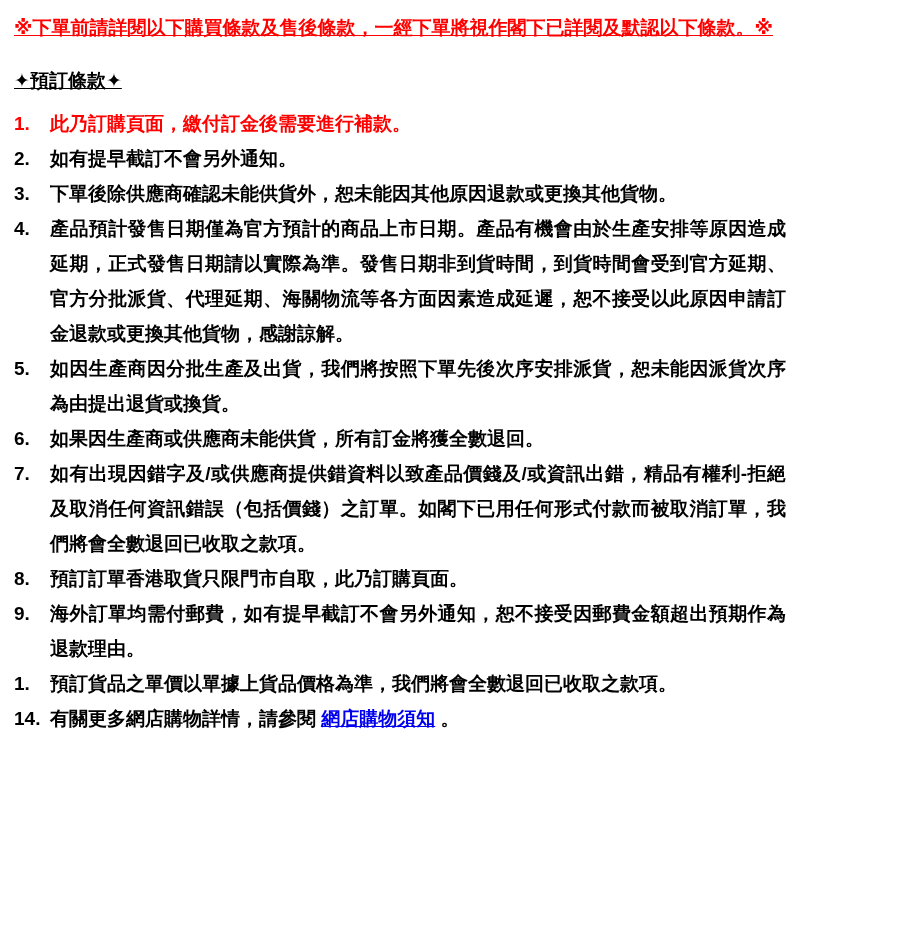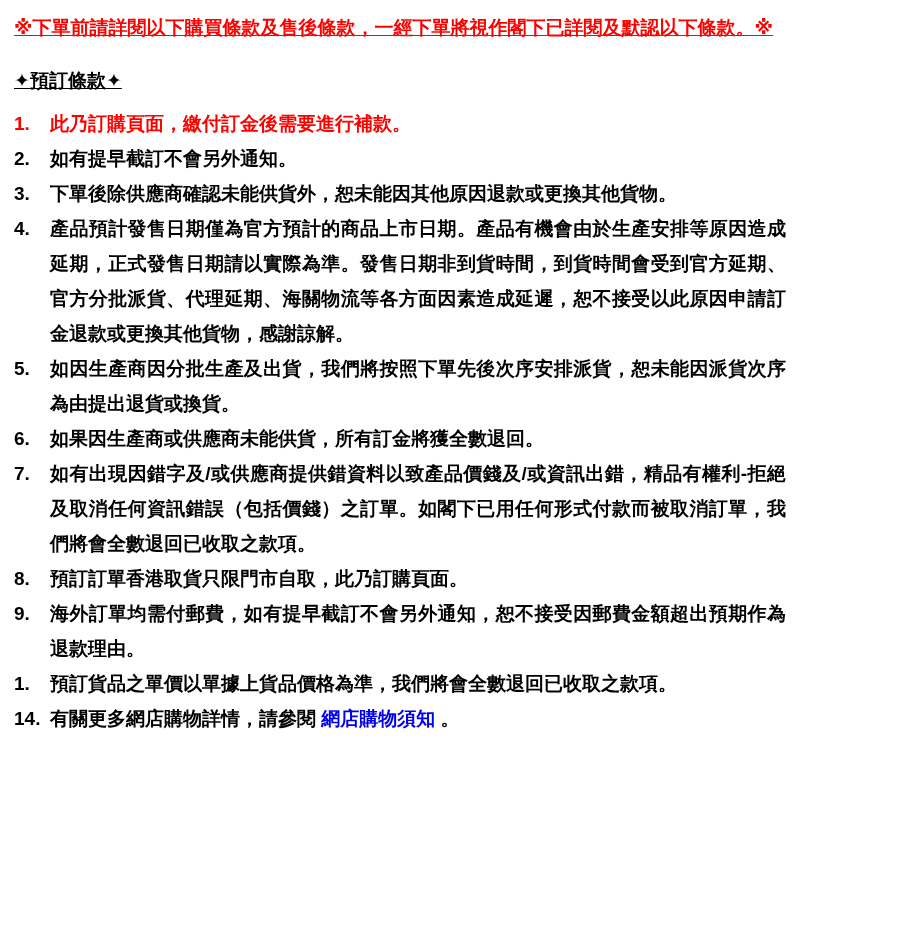--- a/index.html
+++ b/index.html
@@ -47,20 +47,21 @@
     text-align: justify;
   }
   .seg-normal { color: var(--text); }
   .seg-red { color: var(--red); }
   .seg-red-underline {
     color: var(--red);
     text-decoration: underline;
   }
   .seg-link {
     color: var(--link);
+    text-decoration: underline;
     cursor: pointer;
   }
 </style>
 </head>
 <body>
 
 <div class="page">
   <div class="warning">※下單前請詳閱以下購買條款及售後條款，一經下單將視作閣下已詳閱及默認以下條款。※</div>
 
   <div class="section-title">✦預訂條款✦</div>

